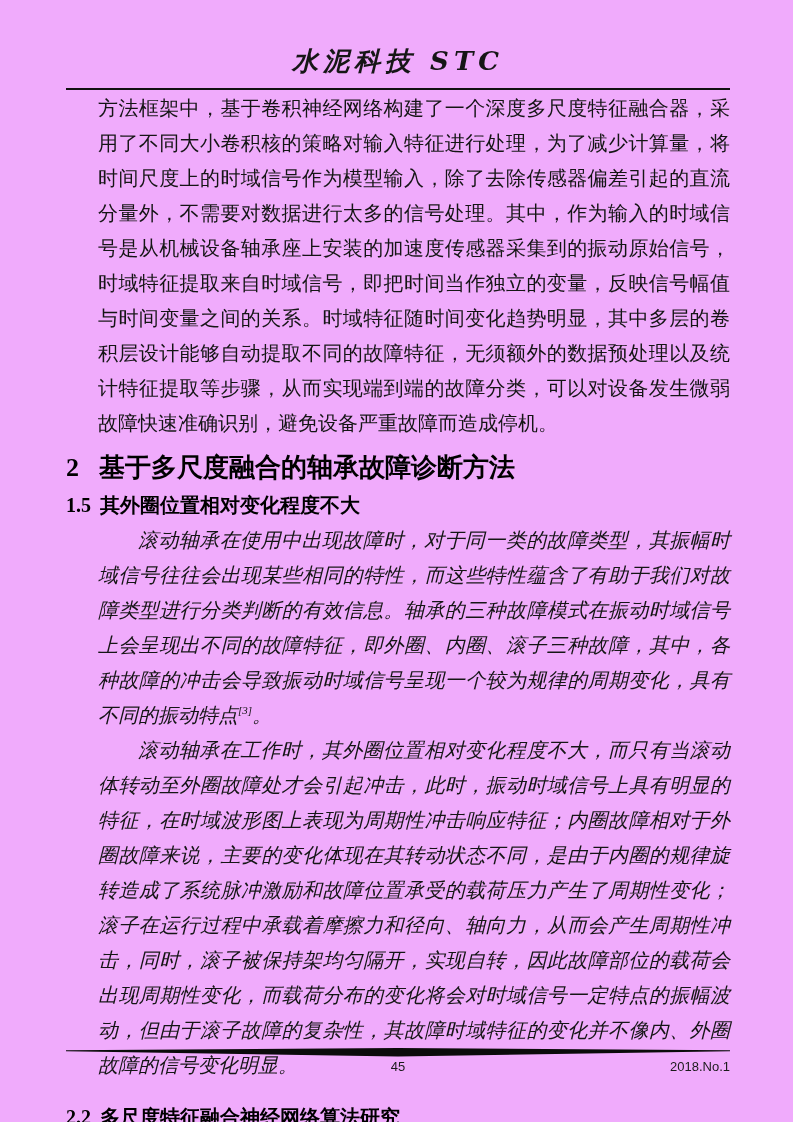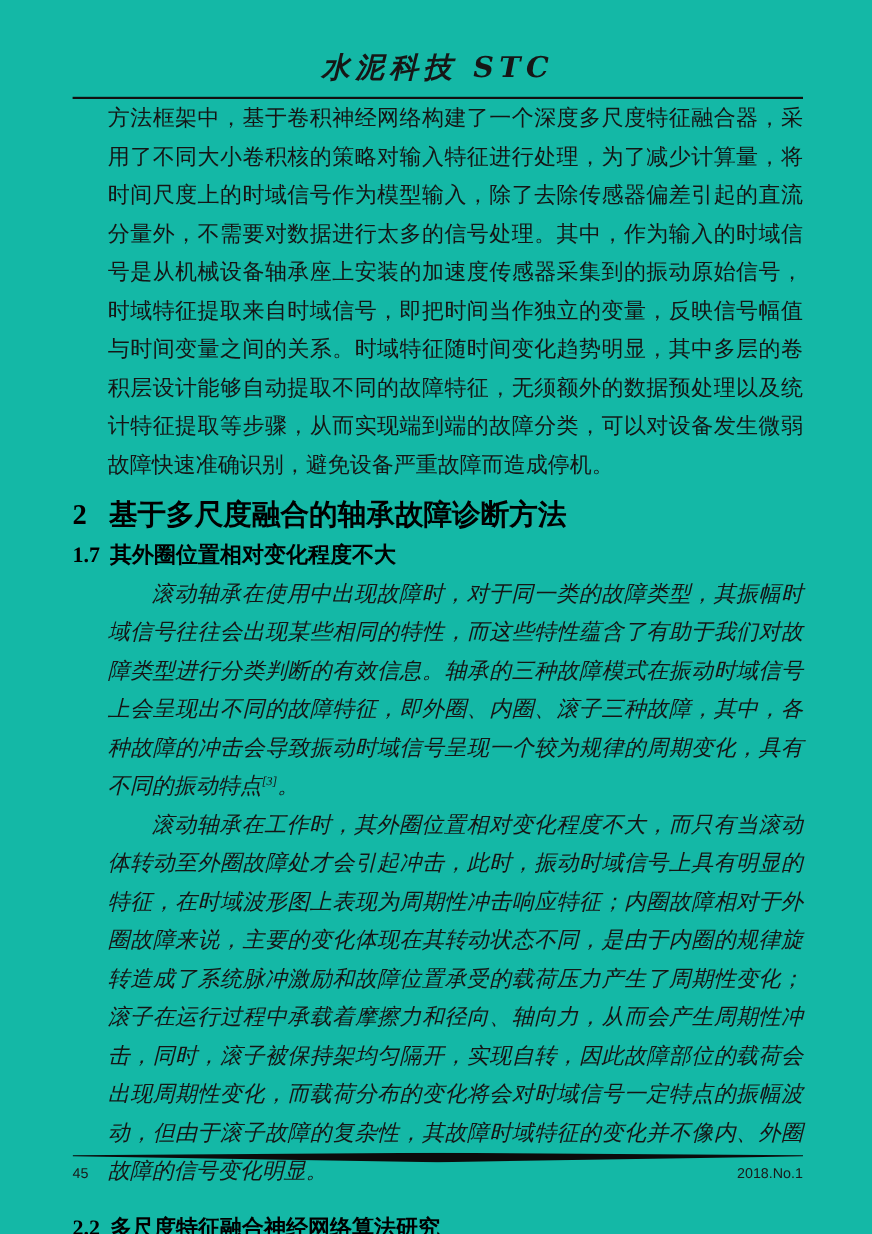--- a/index.html
+++ b/index.html
@@ -2,21 +2,21 @@
 <html><head>
 <meta charset="utf-8">
 <style>
   * { margin: 0; padding: 0; box-sizing: border-box; }
   html, body { background: #e8e8e8; }
   .page {
     position: relative;
     width: 793px;
     height: 1122px;
     margin: 0 auto;
-    background: #14b8a6;
+    background: #f0abfc;
     overflow: hidden;
     font-family: "Liberation Serif", "DejaVu Serif", serif;
     color: #111111;
   }
   
   .header {
     position: absolute;
     top: 44px;
     left: 66px;
     width: 664px;
@@ -92,20 +92,21 @@
     position: relative;
     margin-top: 2px;
     height: 20px;
     font-family: "Liberation Sans", "DejaVu Sans", sans-serif;
     font-size: 13px;
     color: #1a1a1a;
   }
   .page-number {
     position: absolute;
     left: 0; right: 0;
+    text-align: center;
   }
   .issue-label {
     position: absolute;
     right: 0;
     top: 0;
   }
 </style>
 </head>
 <body>
 
@@ -117,21 +118,21 @@
 
   <div class="bodytext">
 
     <p class="para">方法框架中，基于卷积神经网络构建了一个深度多尺度特征融合器，采用了不同大小卷积核的策略对输入特征进行处理，为了减少计算量，将时间尺度上的时域信号作为模型输入，除了去除传感器偏差引起的直流分量外，不需要对数据进行太多的信号处理。其中，作为输入的时域信号是从机械设备轴承座上安装的加速度传感器采集到的振动原始信号，时域特征提取来自时域信号，即把时间当作独立的变量，反映信号幅值与时间变量之间的关系。时域特征随时间变化趋势明显，其中多层的卷积层设计能够自动提取不同的故障特征，无须额外的数据预处理以及统计特征提取等步骤，从而实现端到端的故障分类，可以对设备发生微弱故障快速准确识别，避免设备严重故障而造成停机。</p>
 
     <div class="h-sec">
       <span class="sec-num">2</span><span>基于多尺度融合的轴承故障诊断方法</span>
     </div>
 
     <div class="h-sub">
-      <span class="sec-num">1.7</span><span>其外圈位置相对变化程度不大</span>
+      <span class="sec-num">1.5</span><span>其外圈位置相对变化程度不大</span>
     </div>
 
     <p class="para indent"><span>滚动轴承在使用中出现故障时，对于同一类的故障类型，其振幅时域信号往往会出现某些相同的特性，而这些特性蕴含了有助于我们对故障类型进行分类判断的有效信息。轴承的三种故障模式在振动时域信号上会呈现出不同的故障特征，即外圈、内圈、滚子三种故障，其中，各种故障的冲击会导致振动时域信号呈现一个较为规律的周期变化，具有不同的振动特点</span><sup>[3]</sup><span>。</span></p>
 
     <p class="para indent">滚动轴承在工作时，其外圈位置相对变化程度不大，而只有当滚动体转动至外圈故障处才会引起冲击，此时，振动时域信号上具有明显的特征，在时域波形图上表现为周期性冲击响应特征；内圈故障相对于外圈故障来说，主要的变化体现在其转动状态不同，是由于内圈的规律旋转造成了系统脉冲激励和故障位置承受的载荷压力产生了周期性变化；滚子在运行过程中承载着摩擦力和径向、轴向力，从而会产生周期性冲击，同时，滚子被保持架均匀隔开，实现自转，因此故障部位的载荷会出现周期性变化，而载荷分布的变化将会对时域信号一定特点的振幅波动，但由于滚子故障的复杂性，其故障时域特征的变化并不像内、外圈故障的信号变化明显。</p>
 
     <div class="h-sub last">
       <span class="sec-num">2.2</span><span>多尺度特征融合神经网络算法研究</span>
     </div>
 

